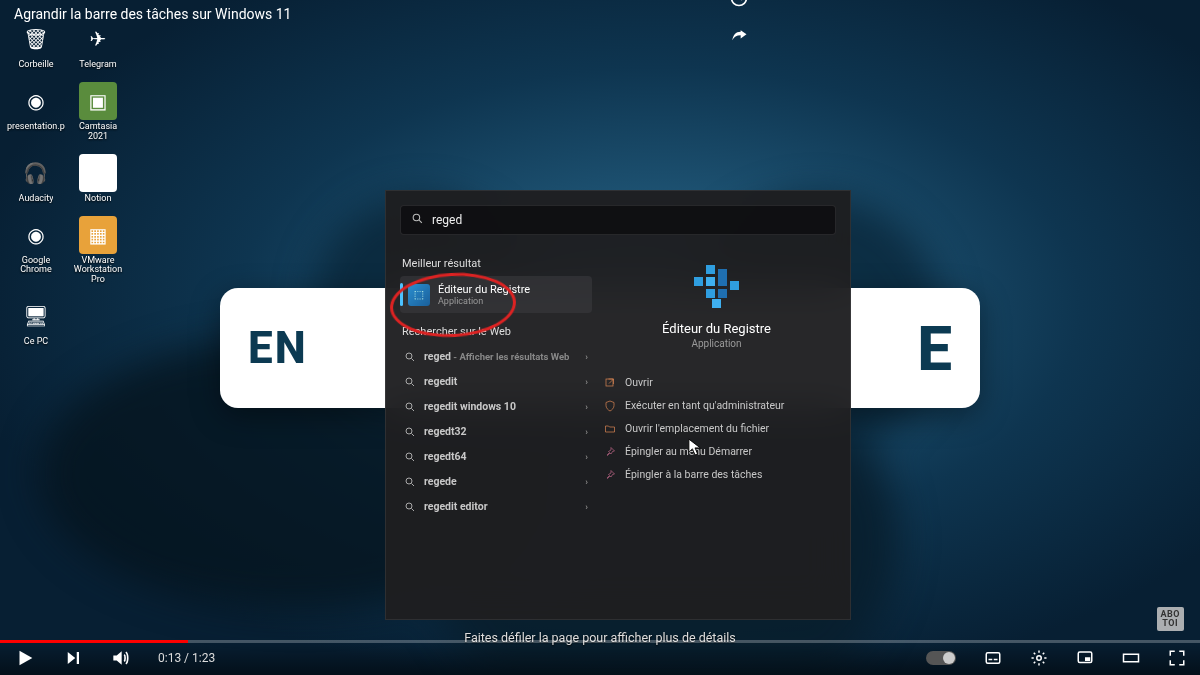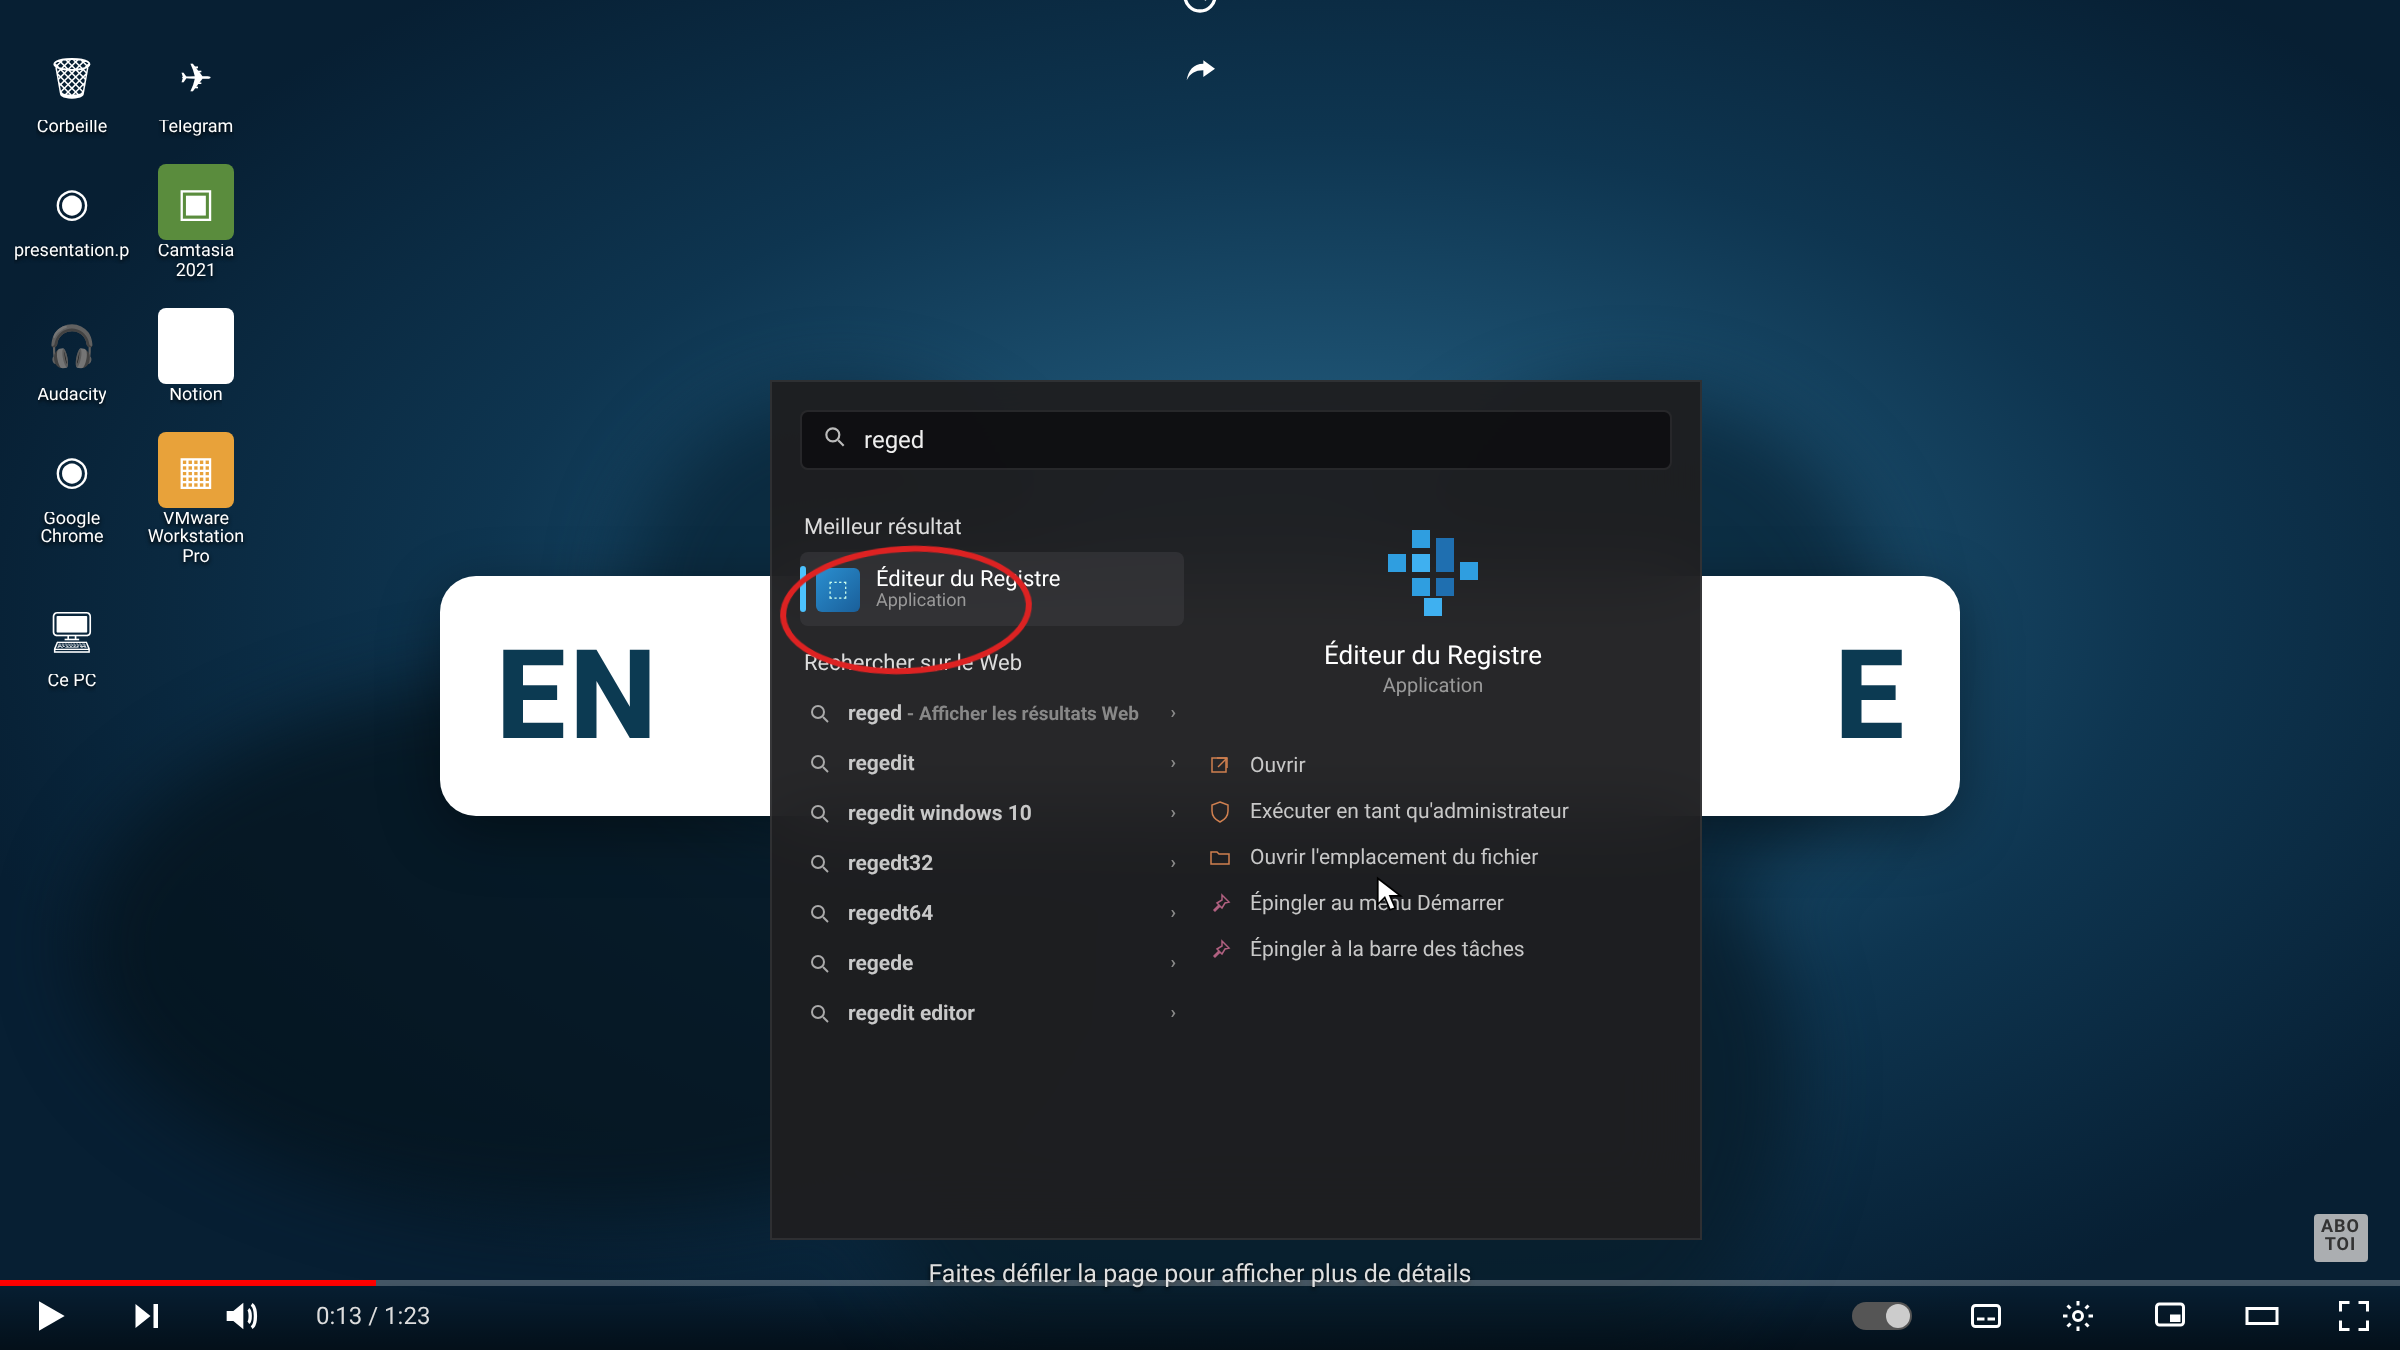--- a/index.html
+++ b/index.html
@@ -27,21 +27,21 @@
 .ico-tg { background: transparent; }
 .ico-chrome { background: transparent; }
 .ico-cam { background: #5a8c3d; }
 .ico-aud { background: transparent; }
 .ico-notion { background: #fff; color: #000; border-radius: 6px; }
 .ico-vm { background: #e8a23a; }
 .ico-pc { background: transparent; }
 .ico-png { background: #1a3f5c; border: 1px solid #2a5a7a; }
 
 .banner { position: absolute; left: 220px; top: 288px; width: 760px; height: 120px; background: #fff; border-radius: 18px; display: flex; align-items: center; padding: 0 28px; z-index: 6; box-shadow: 0 8px 30px rgba(0,0,0,.4); }
-.banner .b-left { font-size: 62px; font-weight: 800; color: #0c3a52; letter-spacing: 2px; }
+.banner .b-left { font-size: 44px; font-weight: 800; color: #0c3a52; letter-spacing: 2px; }
 .banner .b-right { font-size: 62px; font-weight: 800; color: #0c3a52; margin-left: auto; }
 
 .start { position: absolute; left: 385px; top: 190px; width: 466px; height: 430px; background: rgba(30,30,32,.96); border: 1px solid rgba(255,255,255,.08); border-radius: 0; z-index: 20; color: #d8d8d8; font-size: 11px; padding: 14px 0 10px; backdrop-filter: blur(20px); }
 .searchbox { margin: 0 14px 10px; height: 30px; background: rgba(10,10,12,.7); border: 1px solid rgba(255,255,255,.1); border-radius: 4px; display: flex; align-items: center; padding: 0 10px; gap: 8px; }
 .searchbox svg { width: 13px; height: 13px; fill: #bbb; }
 .searchbox input { background: transparent; border: none; outline: none; color: #eee; font-size: 12px; flex: 1; }
 
 .tabs { display: flex; align-items: center; padding: 0 16px; gap: 16px; border-bottom: 1px solid rgba(255,255,255,.06); height: 30px; color: #c0c0c0; }
 .tabs .tab { font-size: 11px; padding-bottom: 6px; cursor: pointer; }
 .tabs .tab.active { color: #fff; border-bottom: 2px solid #4cc2ff; }
@@ -110,20 +110,21 @@
 </style>
 </head>
 <body>
 
 <div class="player">
 
   <div class="desktop"></div>
   <div class="desktop-blur"></div>
 
   <div class="titlebar">
+    <span>Agrandir la barre des tâches sur Windows 11</span>
     <span class="right">
       <span class="cbtn">
           <svg viewBox="0 0 24 24">
             <circle cx="12" cy="12" r="9" fill="none" stroke="#fff" stroke-width="2"></circle>
             <path d="M12 7v5l4 2" stroke="#fff" stroke-width="2" fill="none"></path>
           </svg>
         </span>
       <span class="cbtn">
           <svg viewBox="0 0 24 24">
             <path d="M14 5l7 5-7 5V11c-5 0-8 2-10 6 1-6 4-10 10-10V5z"></path>

